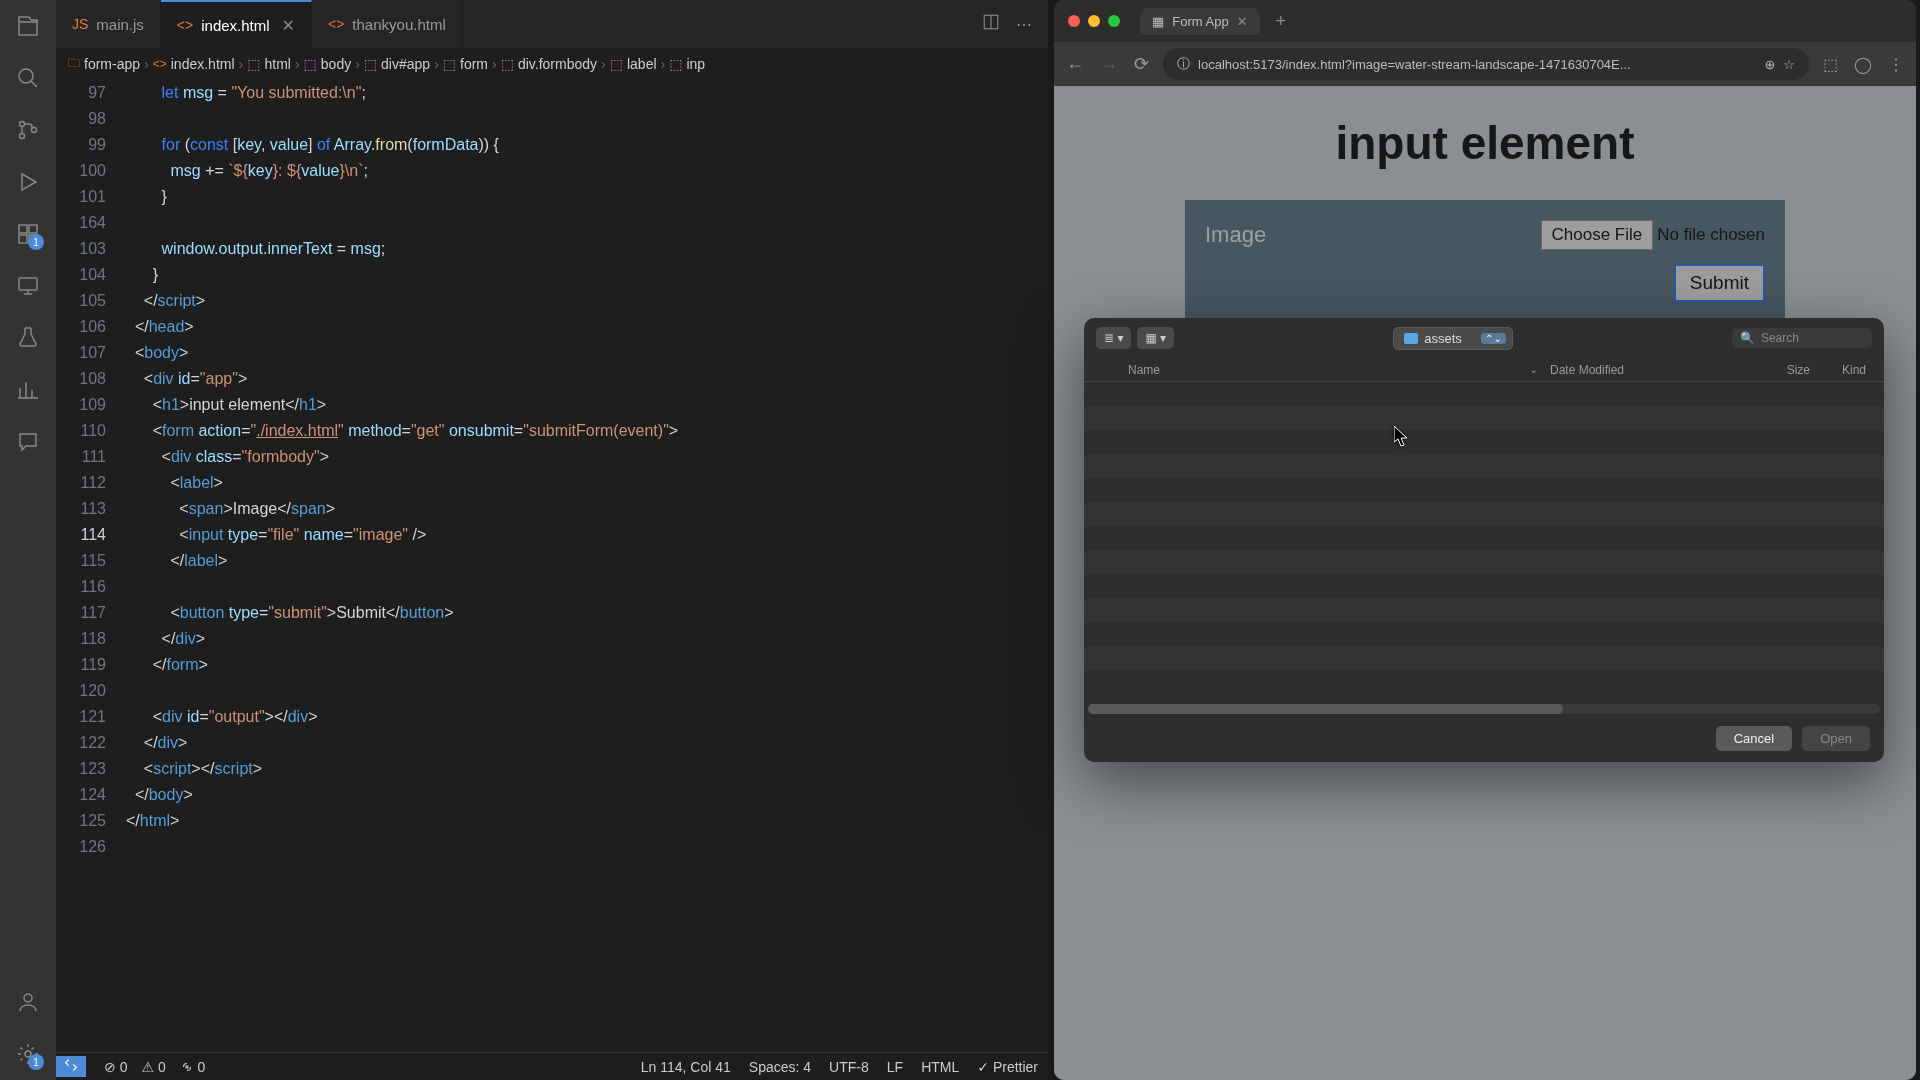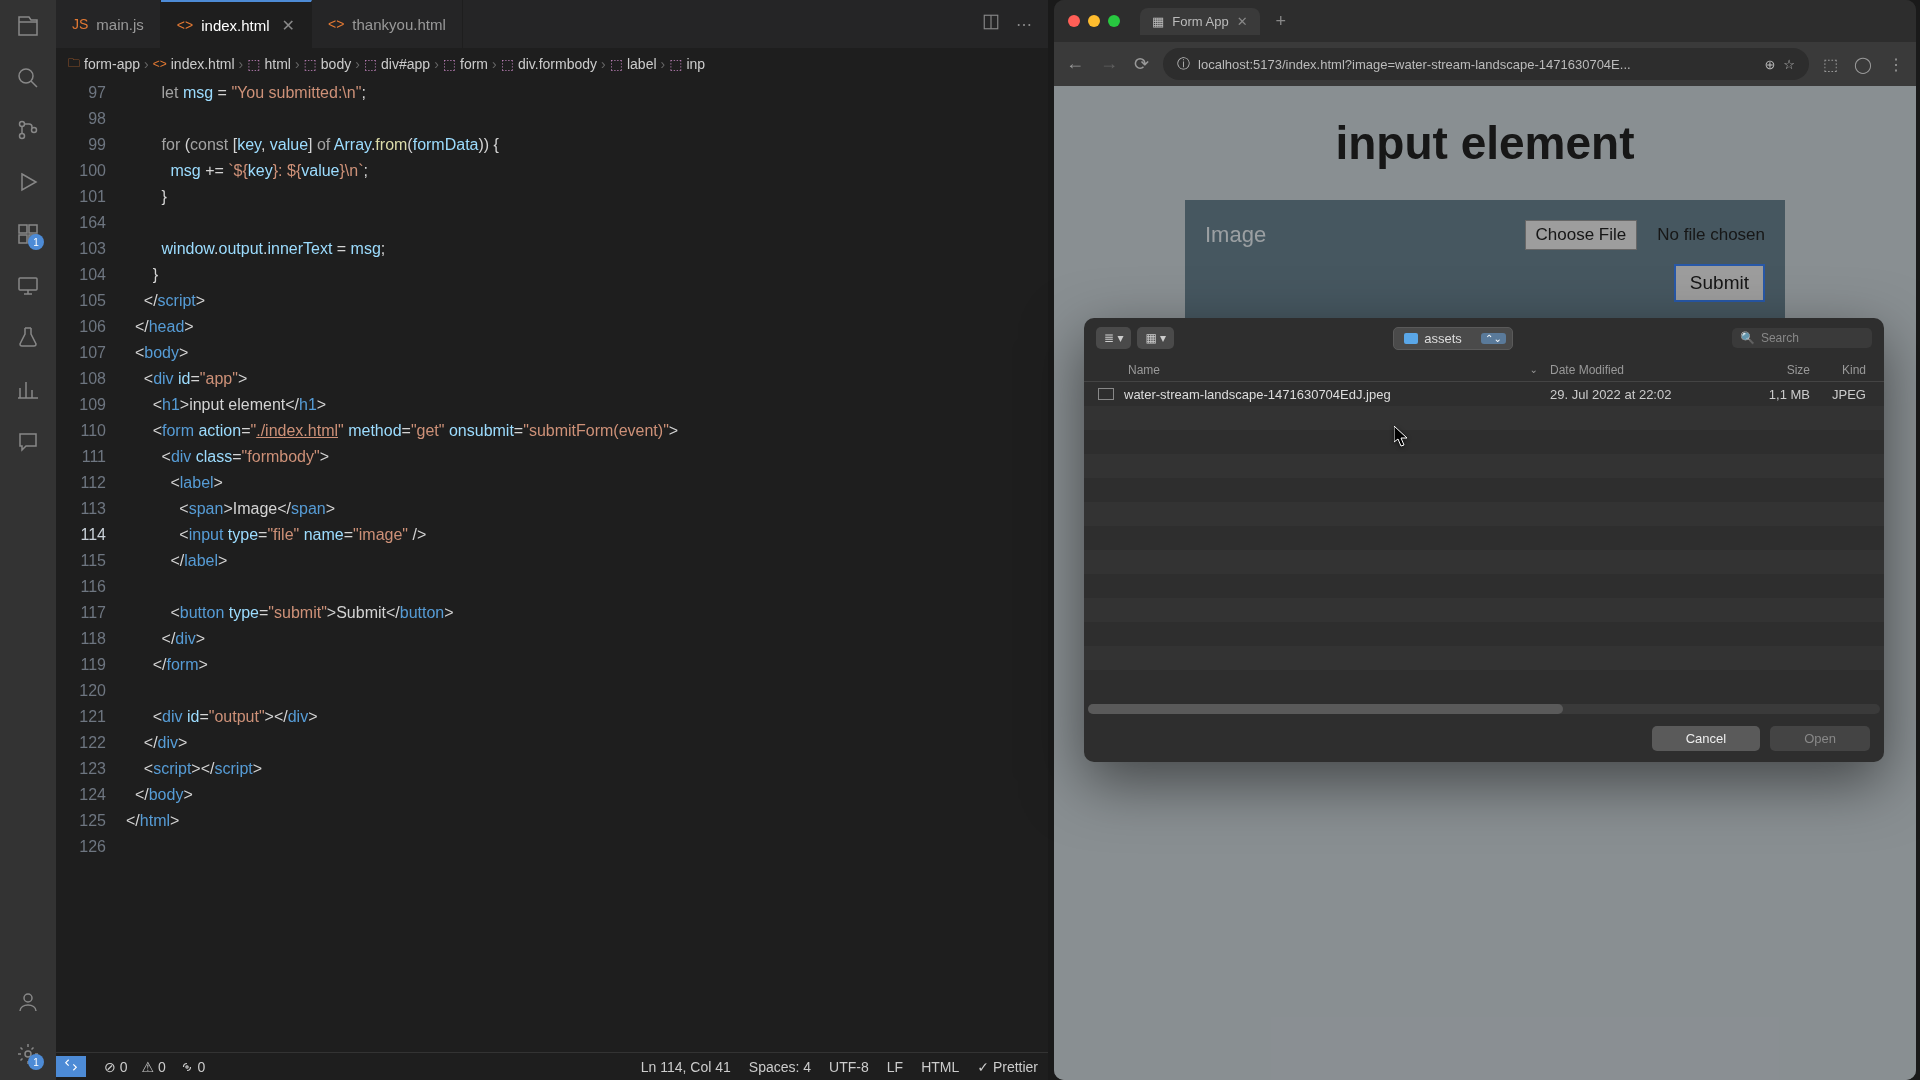--- a/index.html
+++ b/index.html
@@ -27,21 +27,21 @@
 
 .breadcrumb{height:32px;background:#1e1e1e;display:flex;align-items:center;padding-left:12px;font-size:14px;color:#ccc;gap:4px}
 .bc-sep{color:#666}
 .bc-item{display:flex;align-items:center;gap:4px}
 .bc-icon{color:#e37933;font-size:12px}
 
 .code{flex:1;display:flex;font-family:Menlo,Monaco,Consolas,monospace;font-size:16px;line-height:26px;background:#1e1e1e;overflow:hidden}
 .gutter{width:70px;text-align:right;padding-right:20px;color:#6e7681;user-select:none}
 .gutter .hl{color:#c9d1d9}
 .code-lines{flex:1;white-space:pre}
-.tk-kw{color:#a3a3a3}
+.tk-kw{color:#3b82f6}
 .tk-var{color:#9cdcfe}
 .tk-str{color:#ce9178}
 .tk-fn{color:#dcdcaa}
 .tk-tag{color:#569cd6}
 .tk-attr{color:#9cdcfe}
 .tk-pun{color:#d4d4d4}
 .tk-txt{color:#d4d4d4}
 
 .statusbar{height:28px;background:#1e1e1e;border-top:1px solid #333;display:flex;align-items:center;padding:0 10px;font-size:14px;color:#ccc;gap:16px}
 .sb-left{display:flex;align-items:center;gap:14px}
@@ -63,21 +63,21 @@
 
 .page{flex:1;background:#cbd3d8;position:relative}
 .page-overlay{position:absolute;inset:0;background:rgba(0,0,0,0.32)}
 .page-content{padding:30px 0;display:flex;flex-direction:column;align-items:center}
 .page h1{font-size:46px;font-weight:700;color:#222;margin-bottom:30px}
 .formbox{width:600px;background:#67808e;padding:20px}
 .formrow{display:flex;align-items:center;justify-content:space-between}
 .formlabel{color:#e5ebef;font-size:22px}
 .fileinput{display:flex;align-items:center}
 .filebutton{background:#e8e8e8;border:1px solid #999;padding:4px 10px;font-size:17px;color:#222}
-.filestatus{color:#222;font-size:17px;margin-left:20px}
+.filestatus{color:#222;font-size:17px;margin-left:4px}
 .submit-row{display:flex;justify-content:flex-end;margin-top:14px}
 .submitbtn{background:#e8e8e8;border:2px solid #3b82f6;padding:6px 14px;font-size:19px;color:#222}
 
 
 .filepicker{position:absolute;left:1084px;top:318px;width:800px;height:444px;background:#2e2e2e;border-radius:10px;box-shadow:0 20px 60px rgba(0,0,0,.5);display:flex;flex-direction:column;overflow:hidden}
 .fp-toolbar{height:40px;display:flex;align-items:center;padding:0 12px;gap:10px}
 .fp-viewbtns{display:flex;gap:6px}
 .fp-vb{background:#4a4a4a;border-radius:5px;padding:4px 8px;display:flex;align-items:center;gap:4px;color:#ccc;font-size:12px}
 .fp-folder{background:#4a4a4a;border:1px solid #5a5a5a;border-radius:5px;padding:3px 50px 3px 10px;display:flex;align-items:center;gap:6px;font-size:13px;color:#ddd;margin:0 auto;position:relative}
 .fp-folder-icon{width:14px;height:11px;background:#5aa7e8;border-radius:2px}
@@ -97,21 +97,21 @@
 .fp-r-icon{width:16px;height:12px;border:1px solid #888;margin-right:10px;display:inline-block}
 .fp-r-name{flex:1}
 .fp-r-date{width:180px;color:#ccc}
 .fp-r-size{width:80px;text-align:right;color:#ccc}
 .fp-r-kind{width:60px;text-align:right;color:#ccc;padding-right:4px}
 
 .fp-scroll{height:10px;background:#3a3a3a;margin:0 4px;border-radius:5px;position:relative}
 .fp-scroll-thumb{position:absolute;left:0;top:0;height:10px;width:60%;background:#5a5a5a;border-radius:5px}
 
 .fp-footer{height:48px;display:flex;align-items:center;justify-content:flex-end;padding:0 14px;gap:10px}
-.fp-btn{background:#5a5a5a;border-radius:5px;padding:5px 34px;font-size:13px;color:#eee}
+.fp-btn{background:#5a5a5a;border-radius:5px;padding:5px 18px;font-size:13px;color:#eee}
 .fp-btn.disabled{background:#444;color:#888}
 
 .cursor{position:absolute;left:1394px;top:426px;width:16px;height:22px;pointer-events:none;z-index:999}
 .cursor svg{filter:drop-shadow(0 1px 2px rgba(0,0,0,.6))}
 </style>
 </head>
 <body>
 
 <div class="vscode">
   <div class="vscode-body">
@@ -357,27 +357,20 @@
     </div>
   </div>
   <div class="fp-header">
     <span class="fp-h-name">Name</span>
     <span class="fp-h-chev">⌄</span>
     <span class="fp-h-date">Date Modified</span>
     <span class="fp-h-size">Size</span>
     <span class="fp-h-kind">Kind</span>
   </div>
   <div class="fp-list" id="fp-list-mount">
-      <div class="fp-row">
-        <span class="fp-r-icon"></span>
-        <span class="fp-r-name">water-stream-landscape-1471630704EdJ.jpeg</span>
-        <span class="fp-r-date">29. Jul 2022 at 22:02</span>
-        <span class="fp-r-size">1,1 MB</span>
-        <span class="fp-r-kind">JPEG</span>
-      </div>
       <div class="fp-row"></div>
       <div class="fp-row"></div>
       <div class="fp-row"></div>
       <div class="fp-row"></div>
       <div class="fp-row"></div>
       <div class="fp-row"></div>
       <div class="fp-row"></div>
       <div class="fp-row"></div>
       <div class="fp-row"></div>
       <div class="fp-row"></div>

